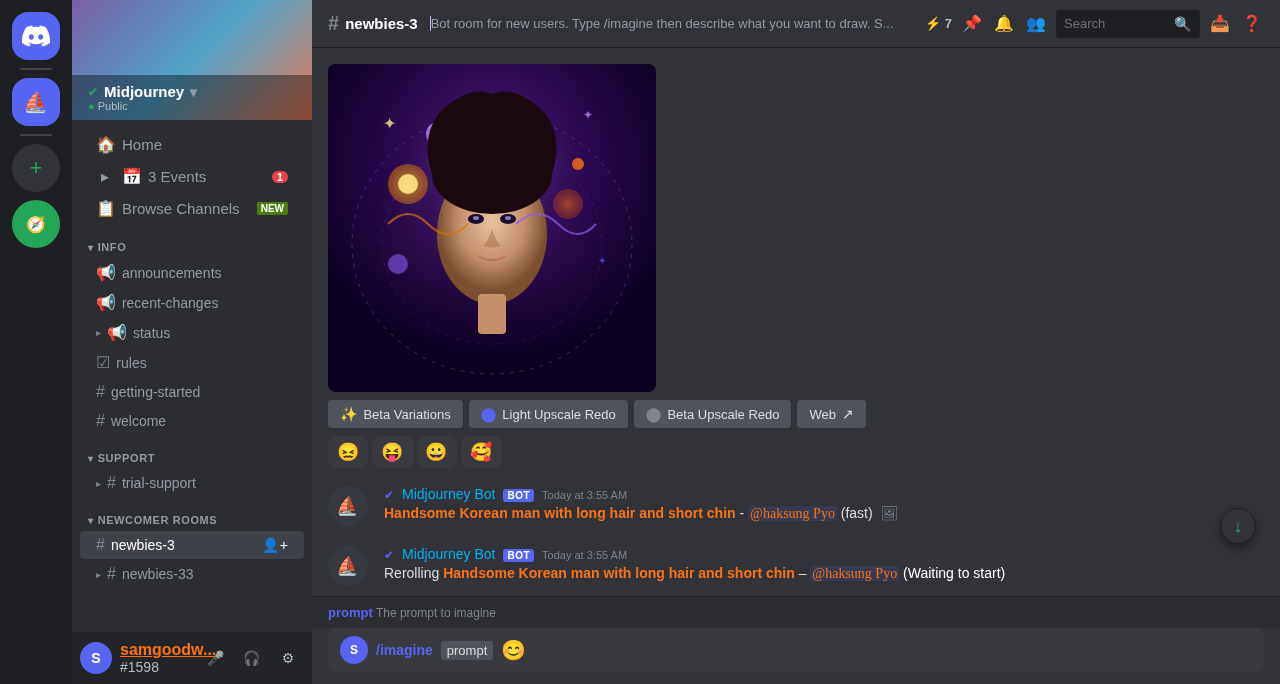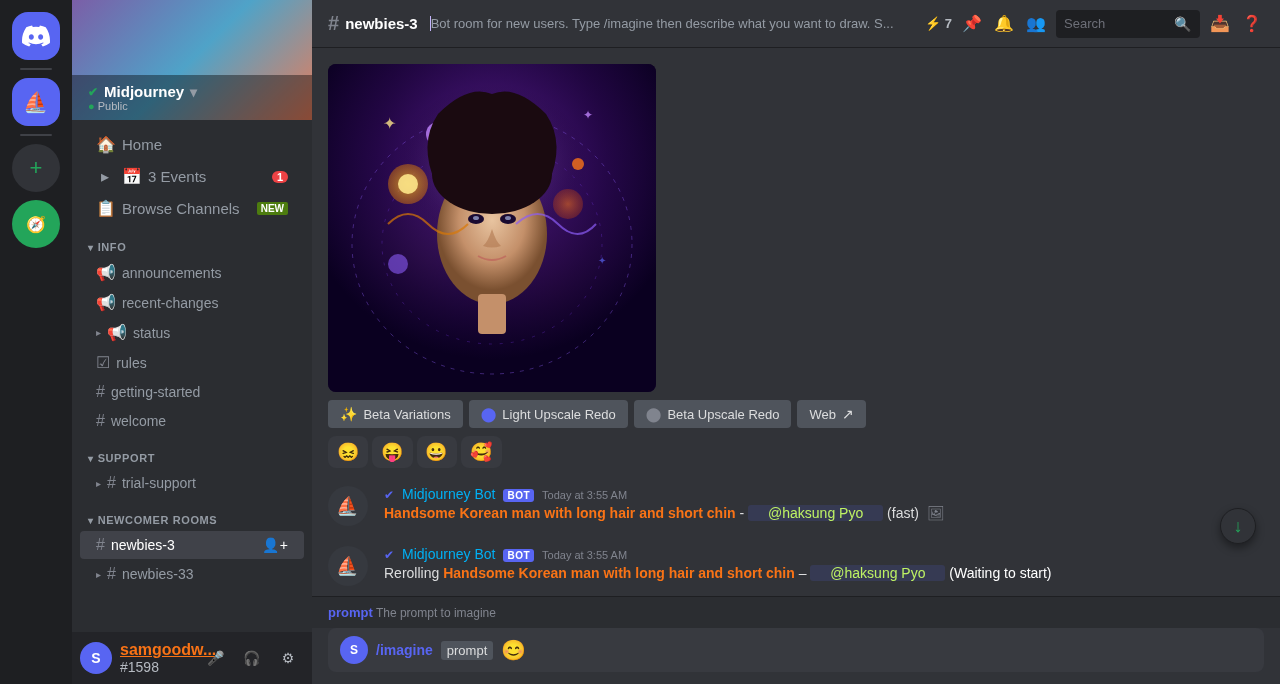--- a/index.html
+++ b/index.html
@@ -390,21 +390,21 @@
       font-weight: 700;
       padding: 1px 4px;
       border-radius: 3px;
       letter-spacing: 0.5px;
       text-transform: uppercase;
     }
     .verified-badge { color: #5865f2; font-size: 12px; }
     .message-time { font-size: 11px; color: #80848e; }
     .message-text { font-size: 14px; color: #dcddde; line-height: 1.4; }
     .message-text strong { color: #f97316; }
-    .message-text .mention { color: #bef264; background: rgba(88,101,242,0.15); border-radius: 3px; padding: 0 20px; }
+    .message-text .mention { color: #f97316; background: rgba(88,101,242,0.15); border-radius: 3px; padding: 0 2px; font-family: Liberation Serif, serif; }
     .message-text .status { color: #ffffff; }
     .image-icon { color: #80848e; font-size: 14px; cursor: pointer; margin-left: 4px; }
 
     
     .prompt-section {
       padding: 8px 16px;
       background: #2b2d31;
       border-top: 1px solid #1e1f22;
       display: flex;
       flex-direction: column;

